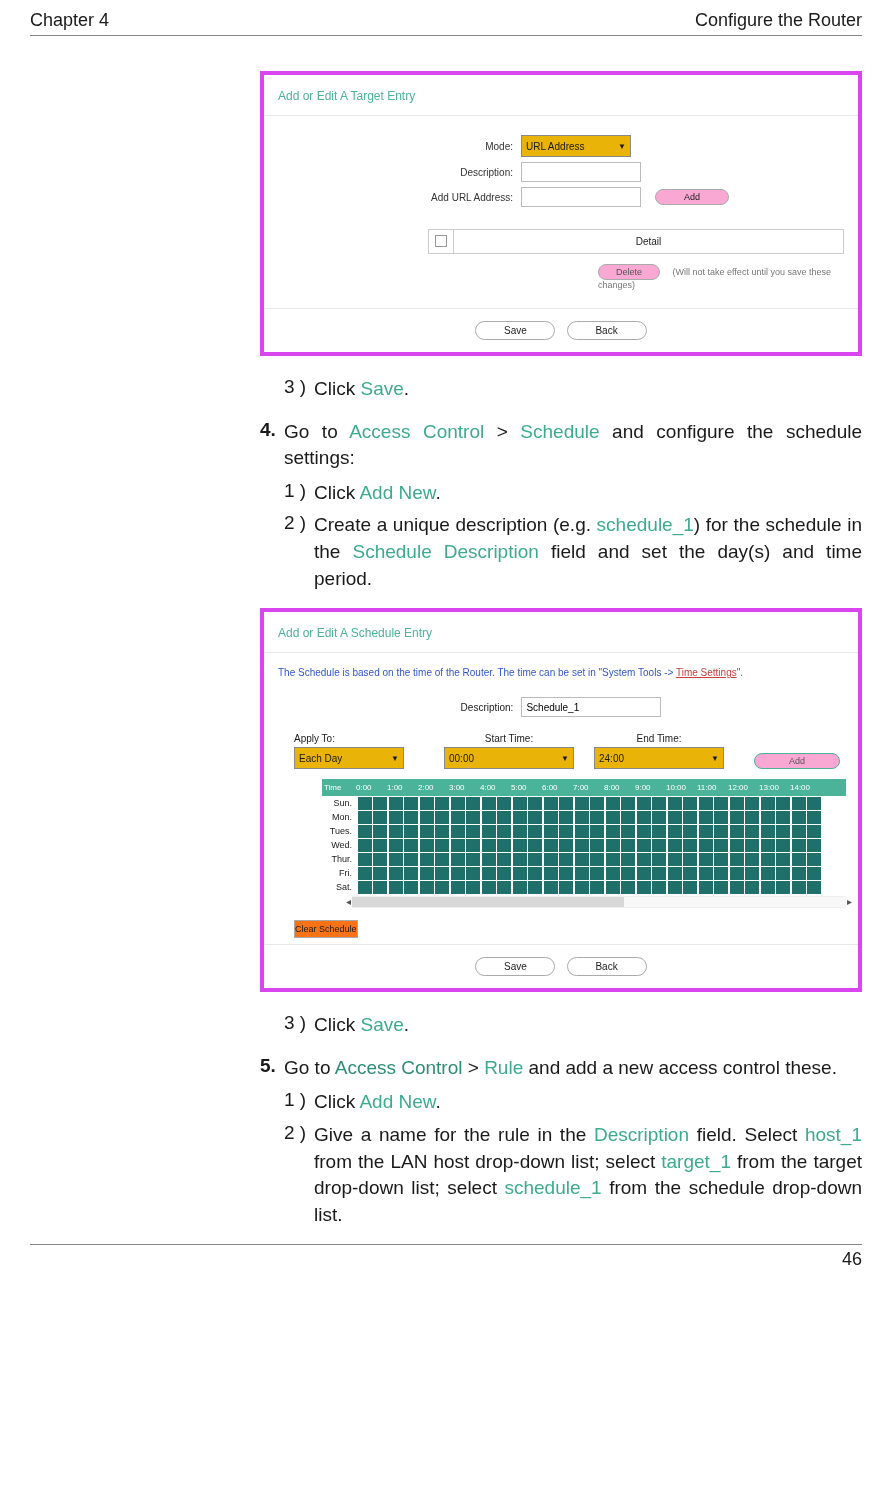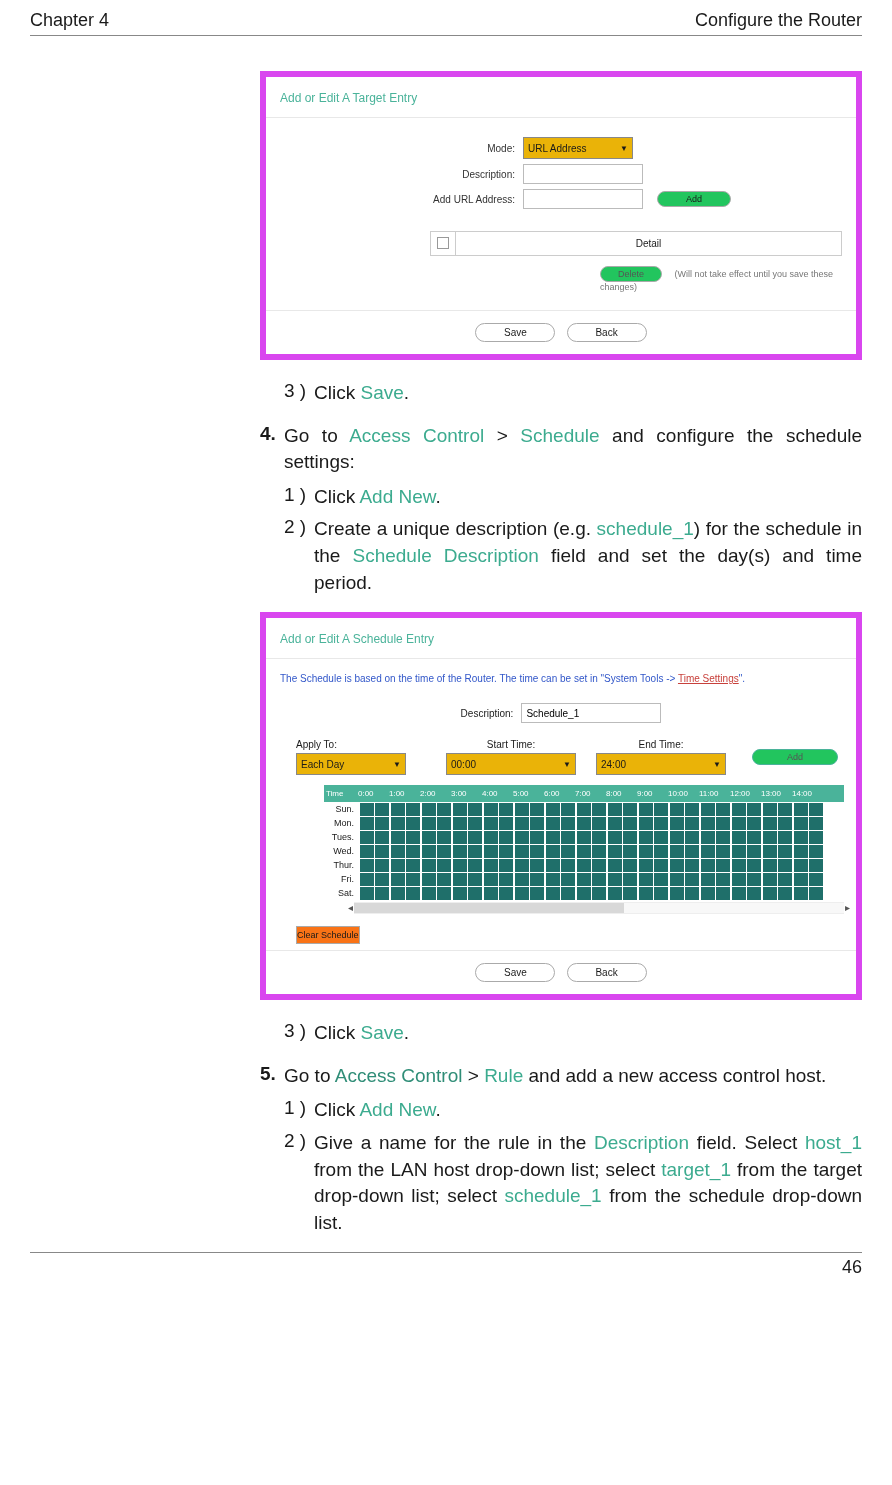--- a/index.html
+++ b/index.html
@@ -29,21 +29,21 @@
     border-top: 1px solid #888;
     text-align: right;
     font-size: 18px;
     padding-top: 4px;
   }
   .green { color: #3cab8f; }
   .darkgreen { color: #2f8d77; }
 
   
   .panel {
-    border: 6px solid #d946ef;
+    border: 4px solid #d946ef;
     font-size: 11px;
     background: #fff;
     margin-bottom: 20px;
   }
   .panel-title {
     color: #4ab39a;
     font-size: 12px;
     padding: 14px 14px 12px 14px;
     border-bottom: 1px solid #e8e8e8;
   }
@@ -100,21 +100,21 @@
     margin: 0 4px;
   }
   .btn-sm {
     border: 1px solid #aaa;
     border-radius: 10px;
     font-size: 9px;
     padding: 2px 0;
     width: 72px;
     display: inline-block;
     text-align: center;
-    background: #22c55e;
+    background: #f9a8d4;
   }
   .btn-square {
     border: 1px solid #aaa;
     font-size: 9px;
     padding: 3px 0;
     width: 95px;
     text-align: center;
     background: #f97316;
   }
 
@@ -165,21 +165,21 @@
     font-size: 10px;
     color: #3257c9;
     padding: 14px;
   }
   .sched-link {
     color: #c8403b;
     text-decoration: underline;
   }
   .apply-row {
     display: flex;
-    align-items: center;
+    align-items: flex-end;
     padding: 0 18px 10px 30px;
     gap: 0;
   }
   .apply-col { display: flex; flex-direction: column; font-size: 10px; }
   .apply-col .lbl { margin-bottom: 3px; text-align: center; }
 
   .grid-wrap {
     margin: 0 12px 0 58px;
   }
   .time-header {
@@ -640,21 +640,21 @@
         <div class="sub-num">3 )</div>
         <div class="sub-txt">
           <span>Click </span><span class="green">Save</span><span>.</span>
         </div>
       </div>
     </div>
 
     <div class="main-item">
       <div class="main-num">5.</div>
       <div class="main-txt">
-        <span>Go to </span><span class="darkgreen">Access Control</span><span> &gt; </span><span class="green">Rule</span><span> and add a new access control host.</span>
+        <span>Go to </span><span class="darkgreen">Access Control</span><span> &gt; </span><span class="green">Rule</span><span> and add a new access control these.</span>
       </div>
     </div>
 
     <div class="sub-list">
       <div class="sub-item">
         <div class="sub-num">1 )</div>
         <div class="sub-txt">
           <span>Click </span><span class="green">Add New</span><span>.</span>
         </div>
       </div>

